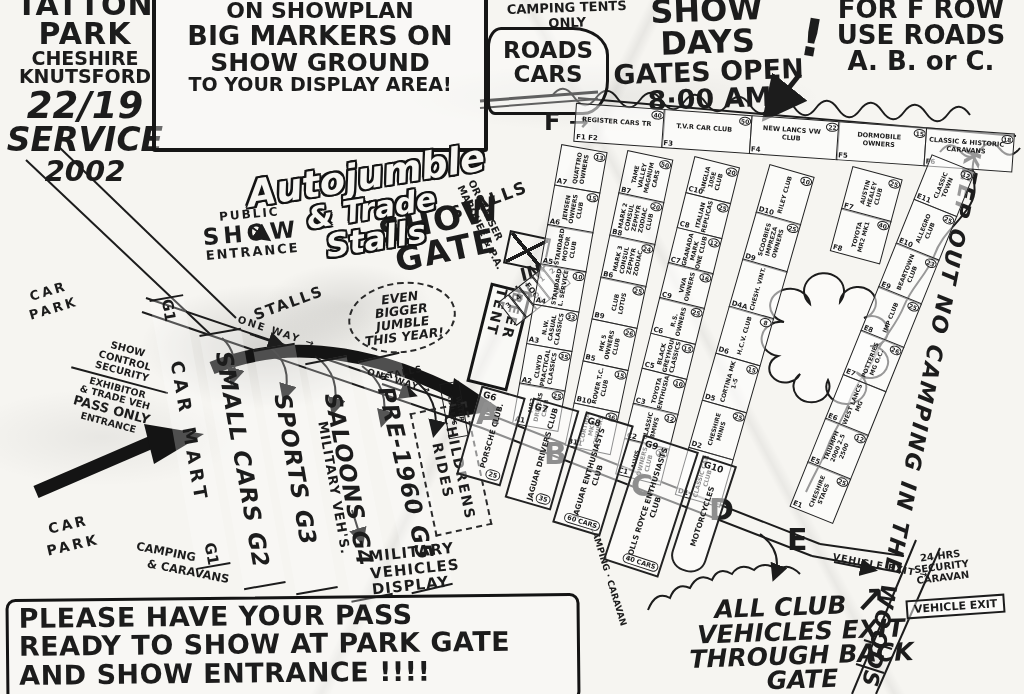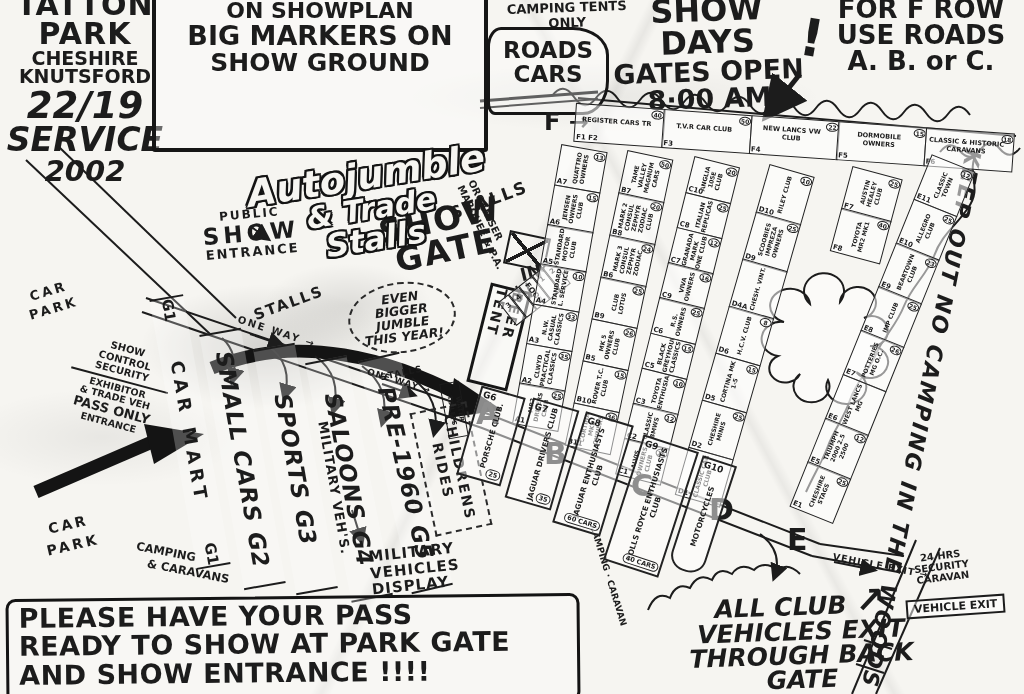--- a/index.html
+++ b/index.html
@@ -216,20 +216,21 @@
     <div class="t34">KNUTSFORD</div>
     <div class="t5">22/19</div>
     <div class="t6">SERVICE</div>
     <div class="t7">2002</div>
   </div>
 
   <div class="abs notice">
     <div class="n2">ON SHOWPLAN</div>
     <div class="n3">BIG MARKERS ON</div>
     <div class="n4">SHOW GROUND</div>
+    <div class="n6">TO YOUR DISPLAY AREA!</div>
   </div>
 
   <div class="abs campingTents">CAMPING TENTS ONLY</div>
   <div class="abs walled">
     <div>ROADS</div>
     <div>CARS</div>
   </div>
   <div class="abs showDays">
     <div class="s1">SHOW DAYS</div>
     <div class="s2">GATES OPEN</div>

